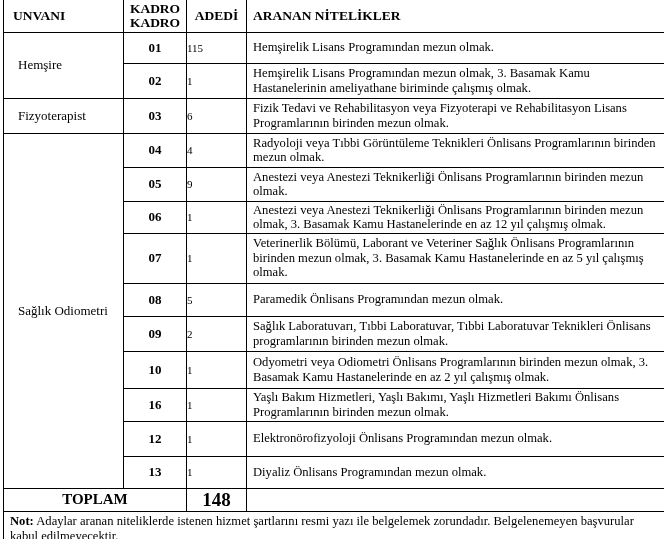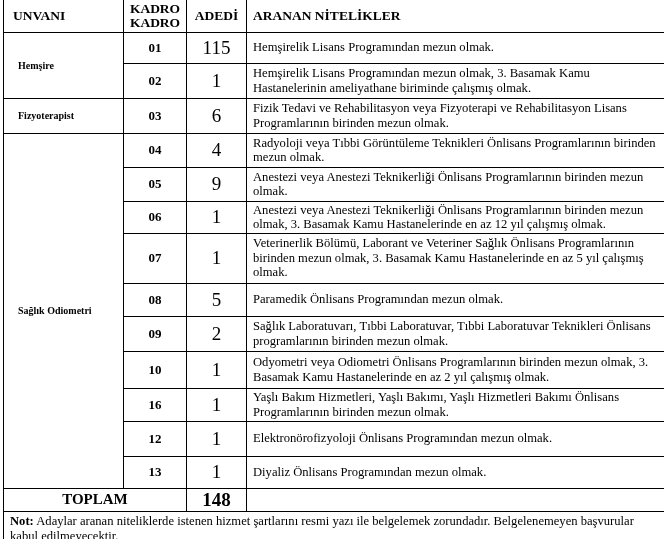--- a/index.html
+++ b/index.html
@@ -7,23 +7,23 @@
          font-family: "Liberation Serif", "DejaVu Serif", serif; color: #000; }
   table.main { position: absolute; left: 3px; top: 0; border-collapse: collapse;
                table-layout: fixed; width: 664px; }
   table.main td, table.main th { border: 1.3px solid #000; padding: 0; vertical-align: middle; margin-top: 34px; }
   table.main tr:first-child th { border-top: none; }
   table.main th, table.main td { border-right: 1.3px solid #000; }
   .c1 { width: 120px; } .c2 { width: 63px; } .c3 { width: 60px; } .c4 { width: 421px; }
   th { font-weight: bold; font-size: 13.5px; line-height: 14px; text-align: center; }
   th.left { text-align: left; padding-left: 6px !important; }
   th.unvani { text-align: left; padding-left: 9px !important; }
-  td.title { font-weight: bold; font-size: 10px; padding-left: 14px !important; text-align: left; }
+  td.title { font-weight: normal; font-size: 13px; padding-left: 14px !important; text-align: left; }
   td.code { font-weight: bold; font-size: 13px; text-align: center; }
-  td.count { font-size: 19px; text-align: center; }
+  td.count { font-size: 11px; }
   td.desc { font-size: 12.6px; line-height: 14.5px; padding: 1px 4px 1px 6px !important; }
   td.total-label { font-weight: bold; font-size: 15px; text-align: center; }
   td.total-val { font-weight: bold; font-size: 19px; text-align: center; }
   td.note { font-size: 12.6px; line-height: 15px; padding: 2px 4px 2px 6px !important; border-bottom: none !important; }
   td.note b { font-weight: bold; }
 </style>
 </head>
 <body>
 
 <table class="main">

